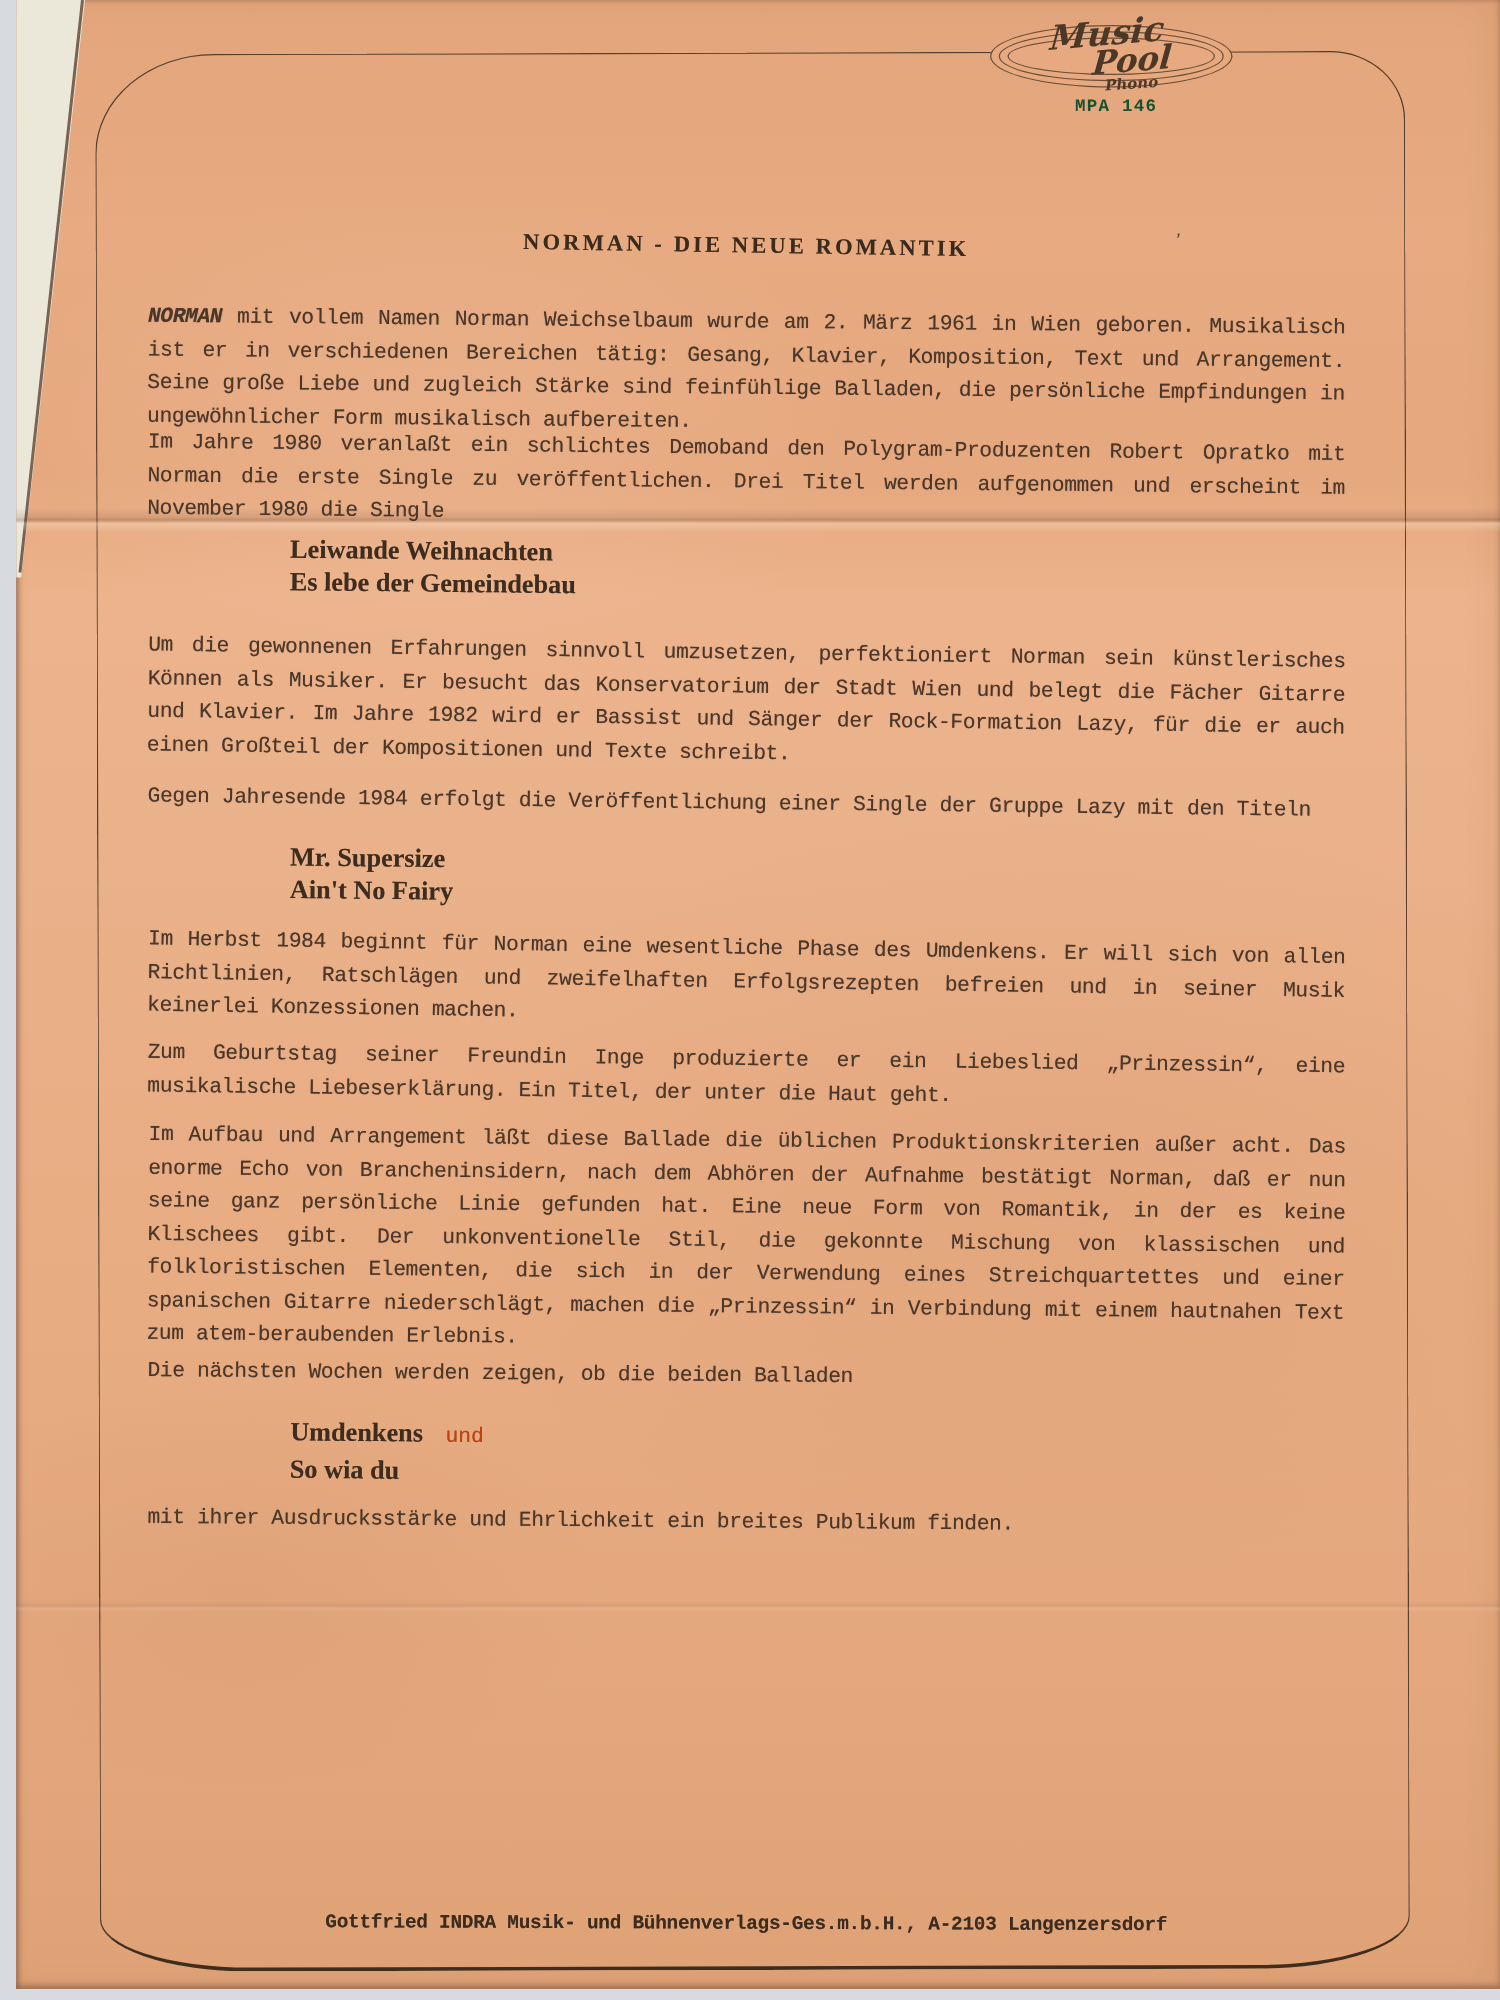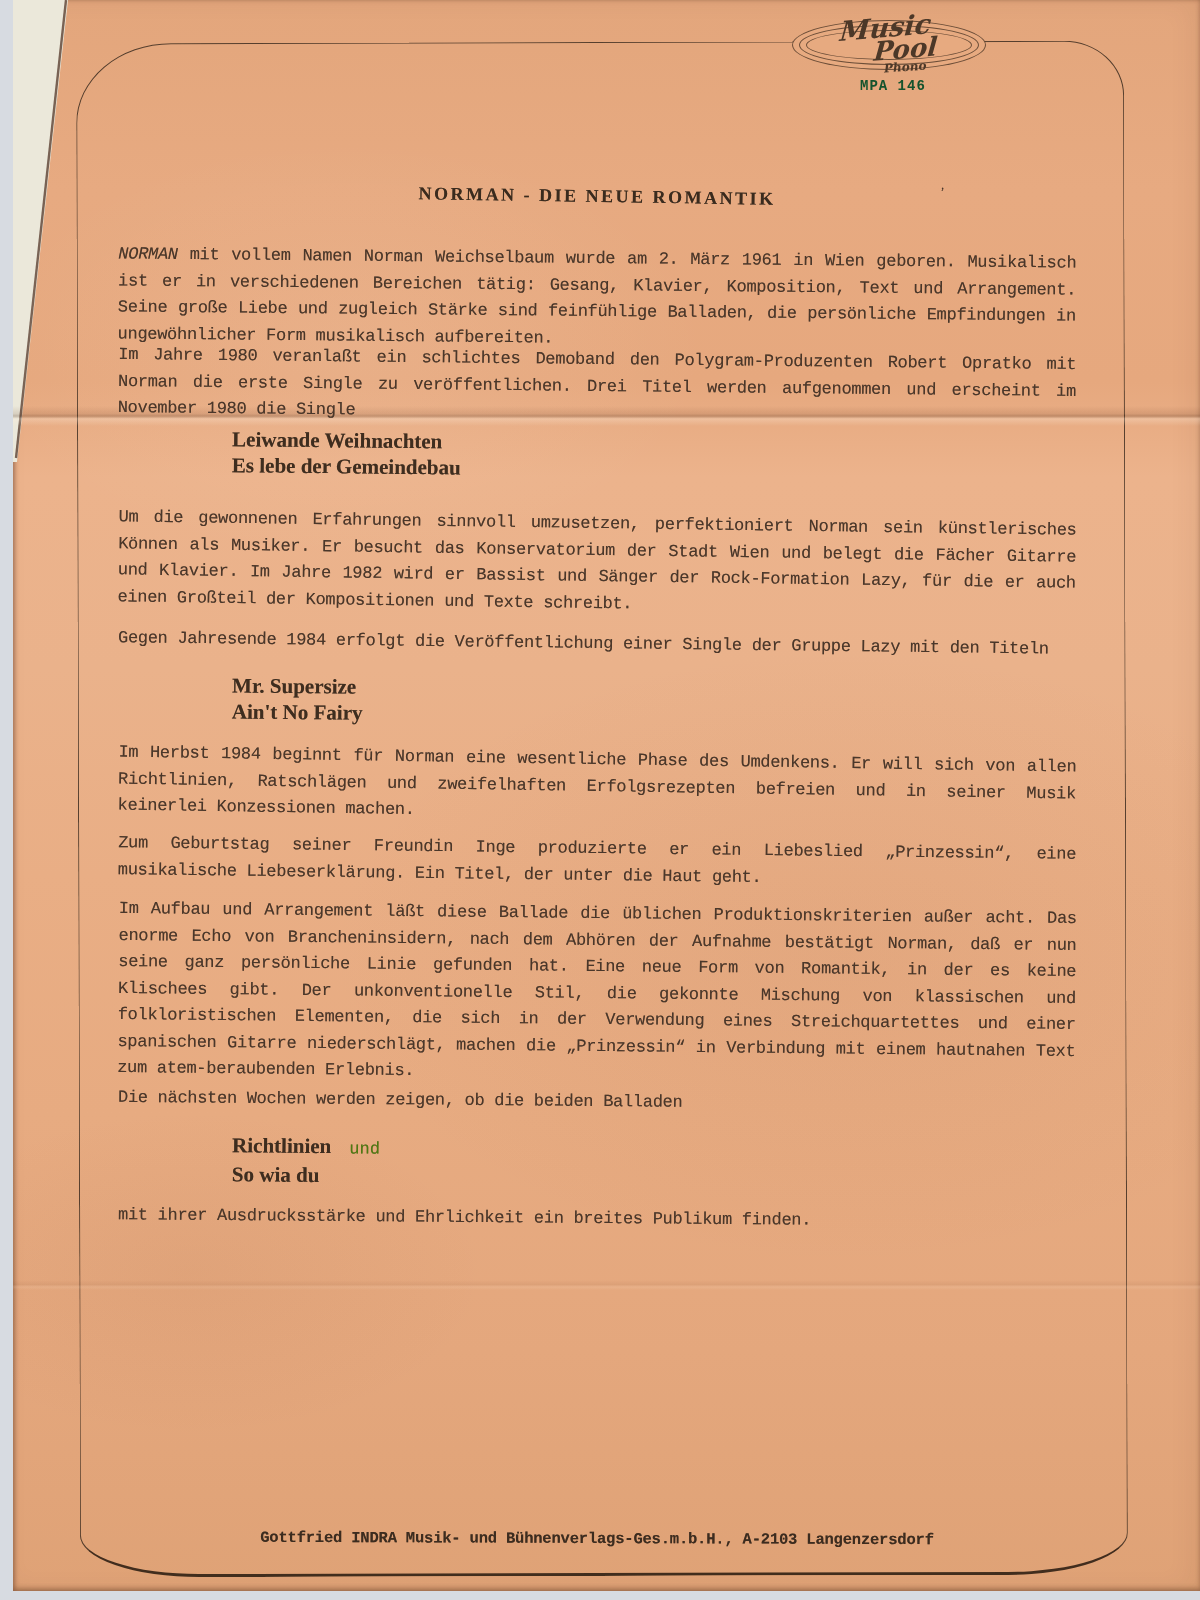--- a/index.html
+++ b/index.html
@@ -62,21 +62,21 @@
     font-weight:bold;font-size:14px;letter-spacing:1px;color:#14532d;}
 
   
   .content{position:absolute;left:118px;top:0;width:958px;height:1200px;}
   .blk{position:absolute;left:0;width:100%;transform-origin:50% 50%;}
   .mono{
     font-family:"Liberation Mono",monospace;font-size:17px;line-height:26.5px;
     letter-spacing:-0.3px;color:#4a372a;text-align:justify;
     text-shadow:0 0 .6px rgba(74,55,42,.55);
   }
-  .mono .lead{font-weight:normal;font-style:italic;}
+  .mono .lead{font-weight:bold;font-style:italic;}
   .oneline{text-align:left;}
   .serif-title{
     font-family:"Liberation Serif",serif;font-weight:bold;font-size:21px;line-height:26px;
     color:#3e2d1f;text-shadow:0 0 .5px rgba(62,45,31,.5);text-align:left;
   }
   .b-title{top:186px;text-align:center;transform:rotate(0.9deg);
     font-family:"Liberation Serif",serif;font-weight:bold;font-size:18px;
     letter-spacing:2.5px;color:#3a2b1e;text-shadow:0 0 .5px rgba(58,43,30,.55);}
   .stray{position:absolute;left:822px;top:184px;font-size:15px;color:#4a372a;transform:rotate(12deg);}
 
@@ -85,21 +85,21 @@
   .b-s1{top:430px;padding-left:114px;transform:rotate(0.6deg);box-sizing:border-box;}
   .b-p3{top:511px;transform:rotate(0.8deg);}
   .b-p4{top:631px;transform:rotate(0.7deg);}
   .b-s2{top:676px;padding-left:114px;transform:rotate(0.55deg);box-sizing:border-box;}
   .b-p5{top:747px;transform:rotate(0.9deg);}
   .b-p6{top:836px;transform:rotate(0.7deg);}
   .b-p7{top:901px;transform:rotate(0.6deg);}
   .b-p8{top:1089px;transform:rotate(0.5deg);}
   .b-s3{top:1136px;padding-left:114px;transform:rotate(0.6deg);box-sizing:border-box;}
   .s3-connector{font-family:"Liberation Mono",monospace;font-weight:normal;font-size:17px;
-    color:#4d7c0f;margin-left:18px;}
+    color:#c2410c;margin-left:18px;}
   .b-p9{top:1206px;transform:rotate(0.45deg);}
   .b-footer{top:1530px;text-align:center;transform:rotate(0.2deg);
     font-family:"Liberation Mono",monospace;font-weight:bold;font-size:15.5px;
     letter-spacing:-0.2px;color:#3c2c1f;text-shadow:0 0 .5px rgba(60,44,31,.5);}
 </style>
 </head>
 <body>
 
 <div class="stage">
 
@@ -151,21 +151,21 @@
 
     <div class="blk mono b-p5">Im Herbst 1984 beginnt für Norman eine wesentliche Phase des Umdenkens. Er will sich von allen Richtlinien, Ratschlägen und zweifelhaften Erfolgsrezepten befreien und in seiner Musik keinerlei Konzessionen machen.</div>
 
     <div class="blk mono b-p6">Zum Geburtstag seiner Freundin Inge produzierte er ein Liebeslied „Prinzessin“, eine musikalische Liebeserklärung. Ein Titel, der unter die Haut geht.</div>
 
     <div class="blk mono b-p7">Im Aufbau und Arrangement läßt diese Ballade die üblichen Produktionskriterien außer acht. Das enorme Echo von Brancheninsidern, nach dem Abhören der Aufnahme bestätigt Norman, daß er nun seine ganz persönliche Linie gefunden hat. Eine neue Form von Romantik, in der es keine Klischees gibt. Der unkonventionelle Stil, die gekonnte Mischung von klassischen und folkloristischen Elementen, die sich in der Verwendung eines Streichquartettes und einer spanischen Gitarre niederschlägt, machen die „Prinzessin“ in Verbindung mit einem hautnahen Text zum atem-beraubenden Erlebnis.</div>
 
     <div class="blk mono oneline b-p8">Die nächsten Wochen werden zeigen, ob die beiden Balladen</div>
 
     <div class="blk serif-title b-s3">
-      <div><span>Richtlinien</span><span class="s3-connector">und</span></div>
+      <div><span>Umdenkens</span><span class="s3-connector">und</span></div>
       <div>So wia du</div>
     </div>
 
     <div class="blk mono oneline b-p9">mit ihrer Ausdrucksstärke und Ehrlichkeit ein breites Publikum finden.</div>
 
     <div class="blk b-footer">Gottfried INDRA Musik- und Bühnenverlags-Ges.m.b.H., A-2103 Langenzersdorf</div>
 
   </div>
 </div>
 

